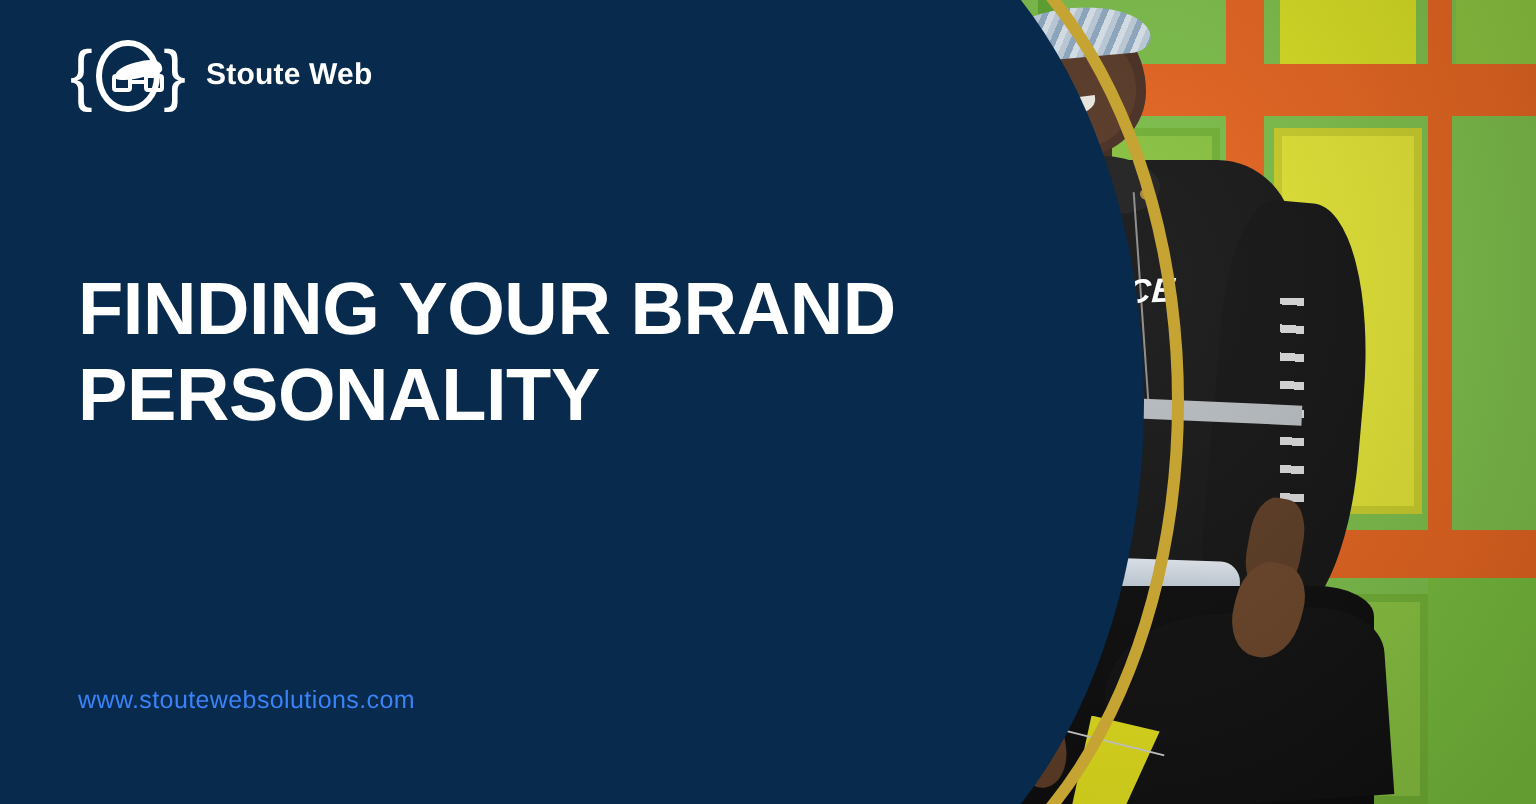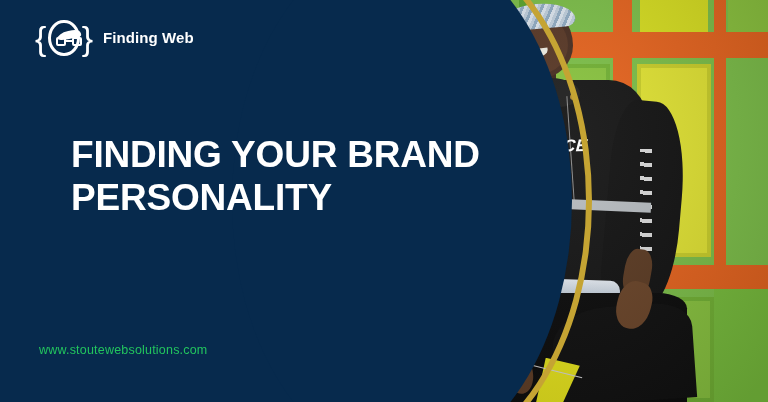--- a/index.html
+++ b/index.html
@@ -257,27 +257,26 @@
   
   .headline {
     position:absolute; left:39px; top:134px;
     width:430px;
     color:#ffffff;
     font-size:37px;
     font-weight:bold;
     line-height:1.16;
     letter-spacing:-0.2px;
     text-transform:uppercase;
-    margin-left:32px;
   }
 
   
   .url {
     position:absolute; left:39px; top:343px;
-    color:#22c55e;
+    color:#3b82f6;
     font-size:12.5px;
     letter-spacing:.2px;
   }
 </style>
 </head>
 <body>
 
 <div class="banner">
 
   <div class="photo">
@@ -350,21 +349,21 @@
         <span class="mustache"></span>
         <span class="glasses">
           <span class="lens left"></span>
           <span class="bridge"></span>
           <span class="lens right"></span>
         </span>
       </span>
       <span class="brace">}</span>
     </div>
     <div class="logo-text">
-      <div>Finding Web</div>
+      <div>Stoute Web</div>
     </div>
   </div>
 
   <h1 class="headline">Finding Your Brand Personality</h1>
 
   <div class="url">www.stoutewebsolutions.com</div>
 
 </div>
 
 </body></html>

